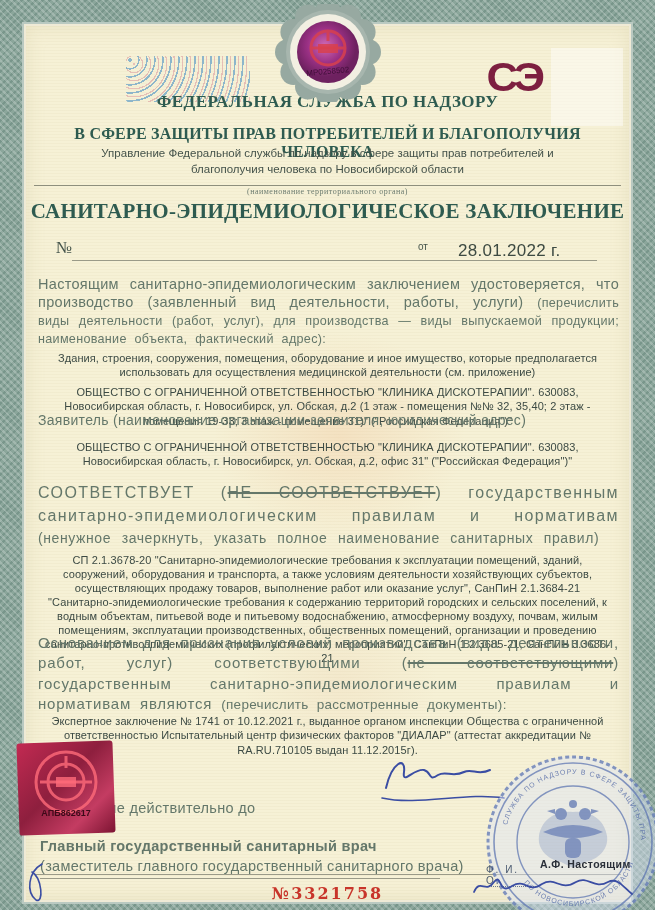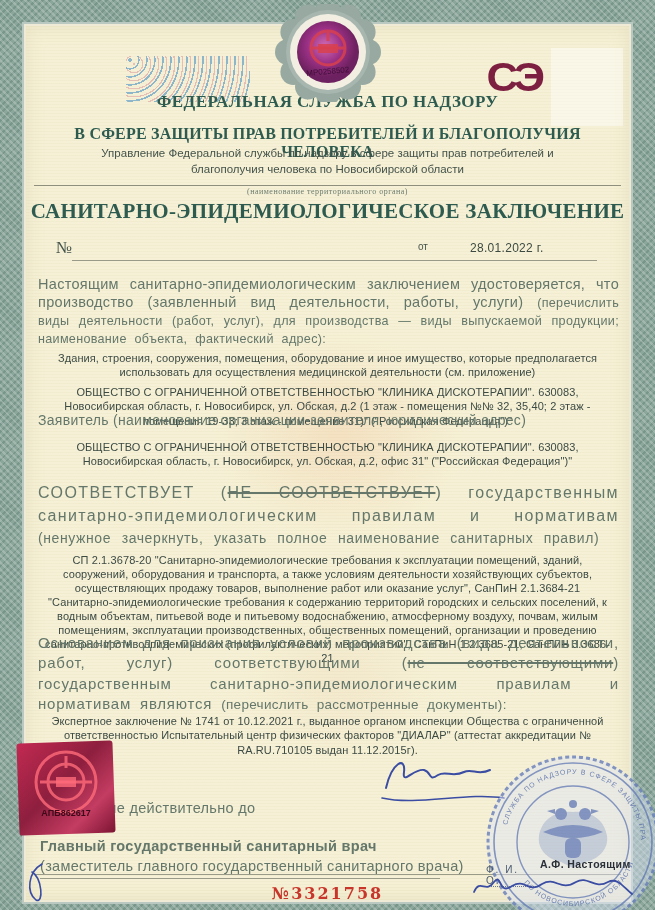--- a/index.html
+++ b/index.html
@@ -57,21 +57,21 @@
     <div class="abs ctr serif hdr" style="top:66px;font-size:17px;letter-spacing:.4px;">ФЕДЕРАЛЬНАЯ СЛУЖБА ПО НАДЗОРУ</div>
     <div class="abs ctr serif hdr" style="top:99px;font-size:16px;letter-spacing:.2px;">В СФЕРЕ ЗАЩИТЫ ПРАВ ПОТРЕБИТЕЛЕЙ И БЛАГОПОЛУЧИЯ  ЧЕЛОВЕКА</div>
     <div class="abs ctr" style="top:119px;left:40px;right:40px;font-size:11.5px;color:#44524a;line-height:1.4;">Управление Федеральной службы по надзору в сфере защиты прав потребителей и благополучия человека по Новосибирской области</div>
     <div class="abs rule" style="top:159px;left:8px;right:8px;"></div>
     <div class="abs ctr serif" style="top:161px;font-size:8px;color:#6b7b6f;letter-spacing:.5px;">(наименование территориального органа)</div>
 
     <div class="abs ctr serif hdr" style="top:173px;font-size:21px;letter-spacing:.3px;">САНИТАРНО-ЭПИДЕМИОЛОГИЧЕСКОЕ ЗАКЛЮЧЕНИЕ</div>
 
     <div class="abs serif" style="top:212px;left:30px;font-size:17px;color:#46554c;">№</div>
     <div class="abs" style="top:215px;left:392px;font-size:10px;color:#46554c;">от</div>
-    <div class="abs" style="top:215px;left:444px;font-size:12px;color:#3d4a42;letter-spacing:.3px;">28.01.2022 г.</div>
+    <div class="abs" style="top:215px;left:432px;font-size:17px;color:#3d4a42;letter-spacing:.3px;">28.01.2022 г.</div>
     <div class="abs rule" style="top:234px;left:46px;right:32px;border-top-color:#9a9a88;"></div>
 
     <div class="abs form-label" style="top:250px;left:12px;right:10px;font-size:14.5px;line-height:1.24;text-align:justify;word-spacing:4px;"><span>Настоящим санитарно-эпидемиологическим заключением удостоверяется, что производство (заявленный вид деятельности, работы, услуги) </span><span class="small-paren">(перечислить виды деятельности (работ, услуг), для производства — виды выпускаемой продукции; наименование объекта, фактический адрес):</span></div>
     <div class="abs fill" style="top:325px;left:16px;right:16px;">Здания, строения, сооружения, помещения, оборудование и иное имущество, которые предполагается использовать для осуществления медицинской деятельности (см. приложение)</div>
 
     <div class="abs fill" style="top:359px;left:16px;right:16px;">ОБЩЕСТВО С ОГРАНИЧЕННОЙ ОТВЕТСТВЕННОСТЬЮ "КЛИНИКА ДИСКОТЕРАПИИ". 630083, Новосибирская область, г. Новосибирск, ул. Обская, д.2 (1 этаж - помещения №№ 32, 35,40; 2 этаж - помещения 19-33; 3 этаж - помещение 31)" ("Российская Федерация")"</div>
     <div class="abs form-label" style="top:386px;left:12px;right:4px;font-size:14px;">Заявитель (наименование организации-заявителя, юридический адрес)</div>
     <div class="abs fill" style="top:414px;left:16px;right:16px;">ОБЩЕСТВО С ОГРАНИЧЕННОЙ ОТВЕТСТВЕННОСТЬЮ "КЛИНИКА ДИСКОТЕРАПИИ". 630083, Новосибирская область, г. Новосибирск, ул. Обская, д.2, офис 31" ("Российская Федерация")"</div>
 
     <div class="abs form-label" style="top:456px;left:12px;right:10px;font-size:16px;line-height:1.42;text-align:justify;letter-spacing:1.4px;word-spacing:6px;"><span>СООТВЕТСТВУЕТ (</span><span class="strike">НЕ СООТВЕТСТВУЕТ</span><span>) государственным санитарно-эпидемиологическим правилам и нормативам </span><span style="font-size:14px;letter-spacing:.6px;">(ненужное зачеркнуть, указать полное наименование санитарных правил)</span></div>

